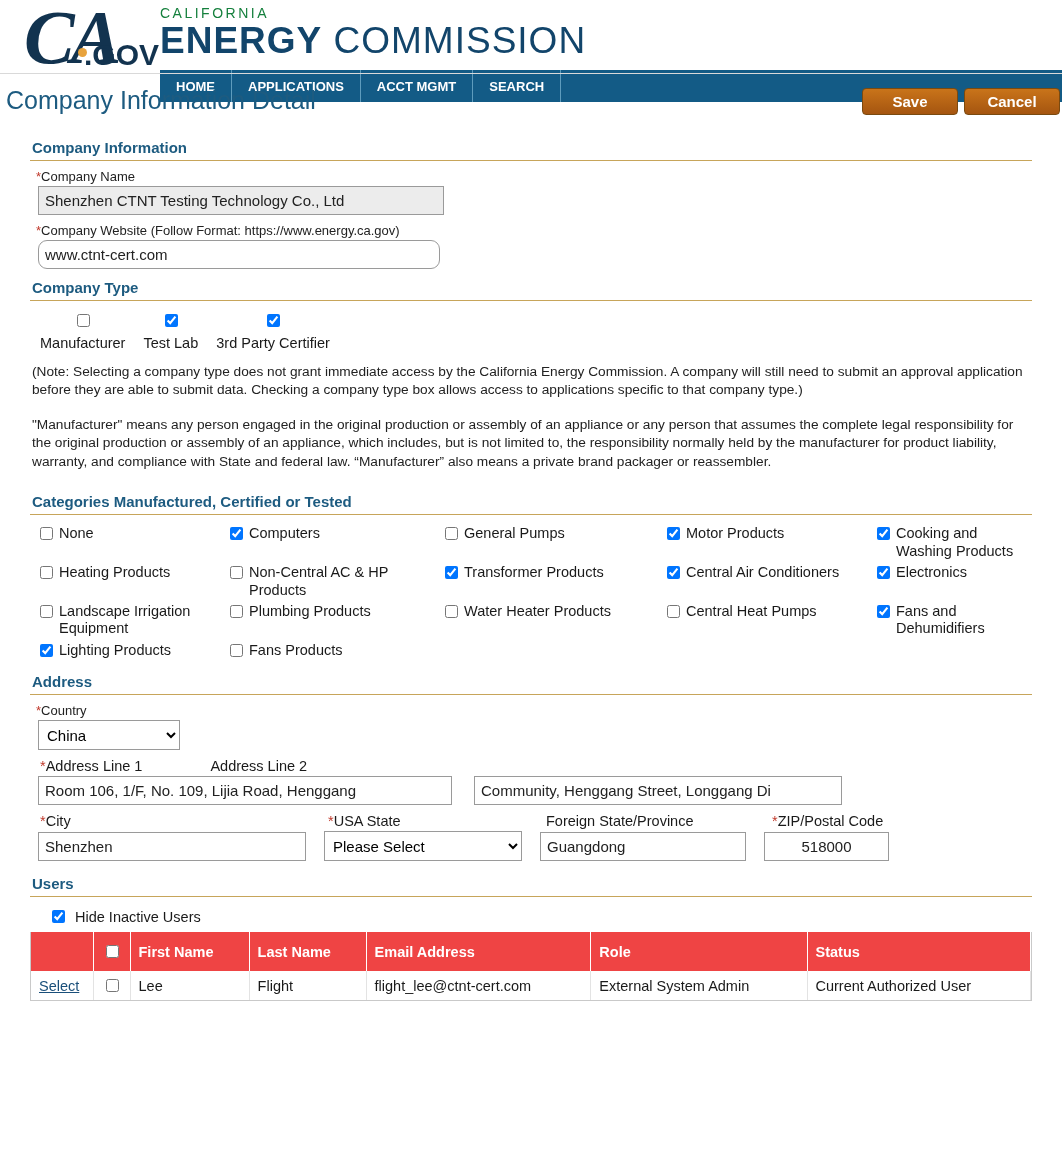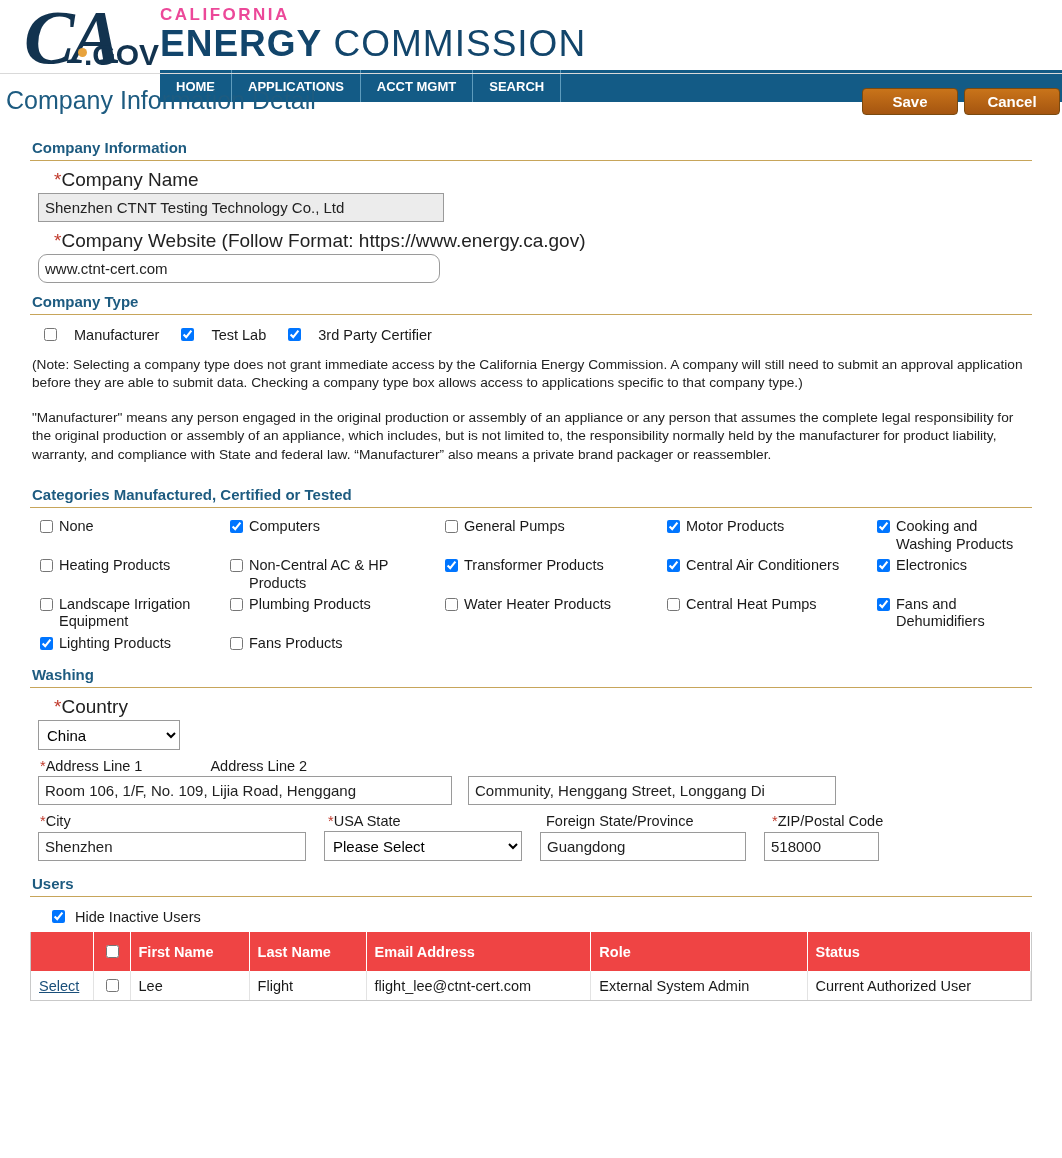--- a/index.html
+++ b/index.html
@@ -65,24 +65,24 @@
     width: 9px; height: 9px;
     border-radius: 50%;
     background: #e8a33d;
   }
   .cec-title {
     position: absolute;
     left: 160px; top: 6px;
     line-height: 1;
   }
   .cec-title .cal {
-    font-size: 17px;
+    font-size: 14px;
     letter-spacing: 2.5px;
-    color: #ec4899;
-    font-weight: bold;
+    color: #15803d;
+    font-weight: normal;
   }
   .cec-title .ener {
     font-size: 37px;
     letter-spacing: 1px;
     color: #12456b;
     font-weight: bold;
     margin-top: 2px;
   }
   .cec-title .ener .light { font-weight: normal; }
 
@@ -148,23 +148,23 @@
 
   .section-head {
     font-size: 15px;
     font-weight: bold;
     color: #1d5b80;
     padding: 4px 0 4px 2px;
     border-bottom: 1px solid #c7a55a;
     margin-top: 6px;
   }
   .field-label {
-    font-size: 19px;
+    font-size: 13px;
     color: #222;
-    margin: 8px 0 2px 24px;
+    margin: 8px 0 2px 6px;
   }
   .req { color: #c0392b; }
 
   input.txt {
     font-family: "Liberation Sans", sans-serif;
     font-size: 15px;
     height: 29px;
     padding: 2px 6px;
     border: 1px solid #9a9a9a;
     background: #ffffff;
@@ -184,21 +184,21 @@
   .company-name { width: 406px; margin-left: 8px; }
   .company-site { width: 402px; margin-left: 8px; border-radius: 9px; }
 
   .type-row {
     display: flex;
     align-items: center;
     gap: 6px;
     margin: 10px 0 0 10px;
     font-size: 14.5px;
   }
-  .type-row label { margin-right: 12px; display: flex; align-items: center; gap: 14px; cursor: pointer; }
+  .type-row label { margin-right: 12px; display: flex; align-items: center; gap: 5px; cursor: pointer; flex-direction: column; }
 
   .note {
     font-size: 13.7px;
     line-height: 1.35;
     color: #222;
     margin: 12px 0 0 2px;
   }
   .note2 { margin-top: 16px; }
 
   
@@ -214,28 +214,28 @@
     align-items: flex-start;
     gap: 6px;
     line-height: 1.2;
     padding-right: 4px;
     cursor: pointer;
   }
   .cat-cell input { margin: 2px 0 0 0; }
 
   
   .addr-country { width: 142px; margin-left: 8px; }
-  .addr-row { display: flex; margin-left: 8px; gap: 16px; }
+  .addr-row { display: flex; margin-left: 8px; gap: 22px; }
   .addr1 { width: 414px; }
   .addr2 { width: 368px; }
   .city-row { display: flex; margin-left: 8px; gap: 18px; align-items: flex-end; }
   .city { width: 268px; }
   .state-sel { width: 198px; }
   .fstate { width: 206px; }
-  .zip { width: 115px; }
+  .zip { width: 125px; text-align: center; }
   .lbl-inline { font-size: 14.5px; margin: 8px 0 2px 2px; }
 
   
   .hide-inactive {
     display: flex; align-items: center; gap: 7px;
     font-size: 14.5px;
     margin: 10px 0 6px 18px;
     cursor: pointer;
   }
   table.users {
@@ -409,21 +409,21 @@
         <span>Lighting Products</span>
       </label>
     <label class="cat-cell">
         <input type="checkbox" style="">
         <span>Fans Products</span>
       </label>
     <span class="cat-cell"></span>
   </div>
 
   
-  <div class="section-head" style="margin-top:10px;">Washing</div>
+  <div class="section-head" style="margin-top:10px;">Address</div>
 
   <div class="field-label">
     <span class="req">*</span><span>Country</span>
   </div>
   <select class="sel addr-country">
     <option>China</option>
   </select>
 
   <div class="addr-row" style="gap:66px;">
     <div class="lbl-inline">

